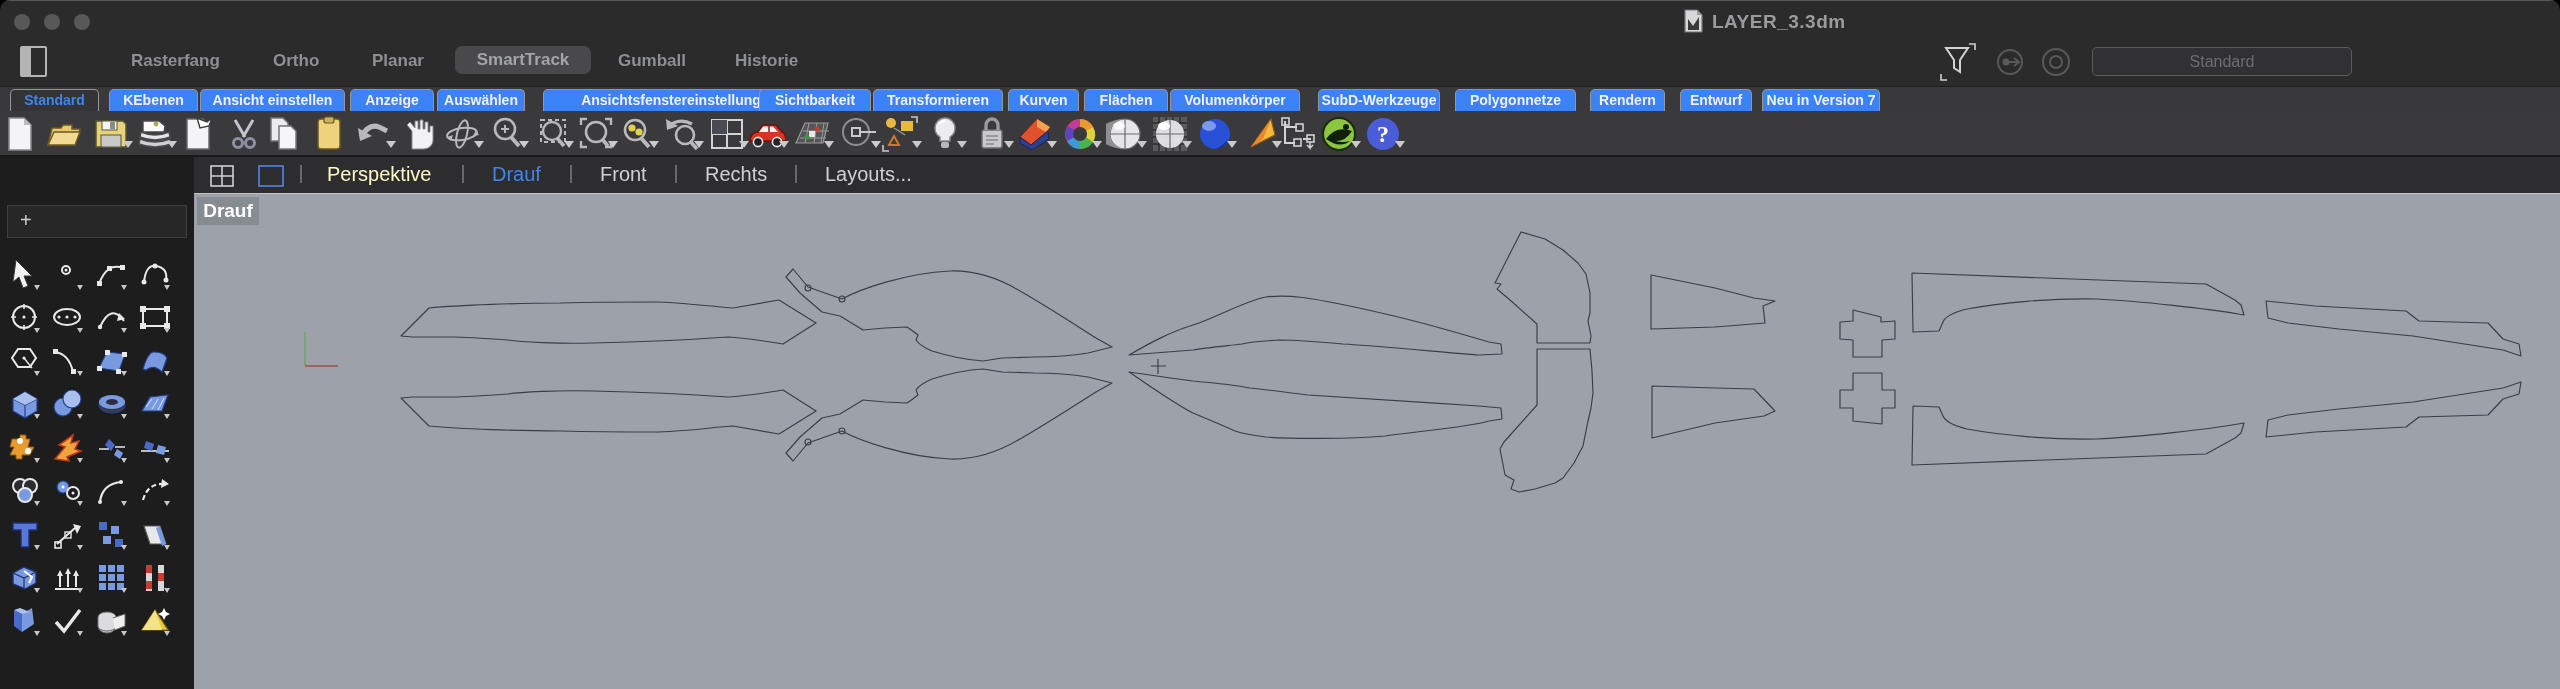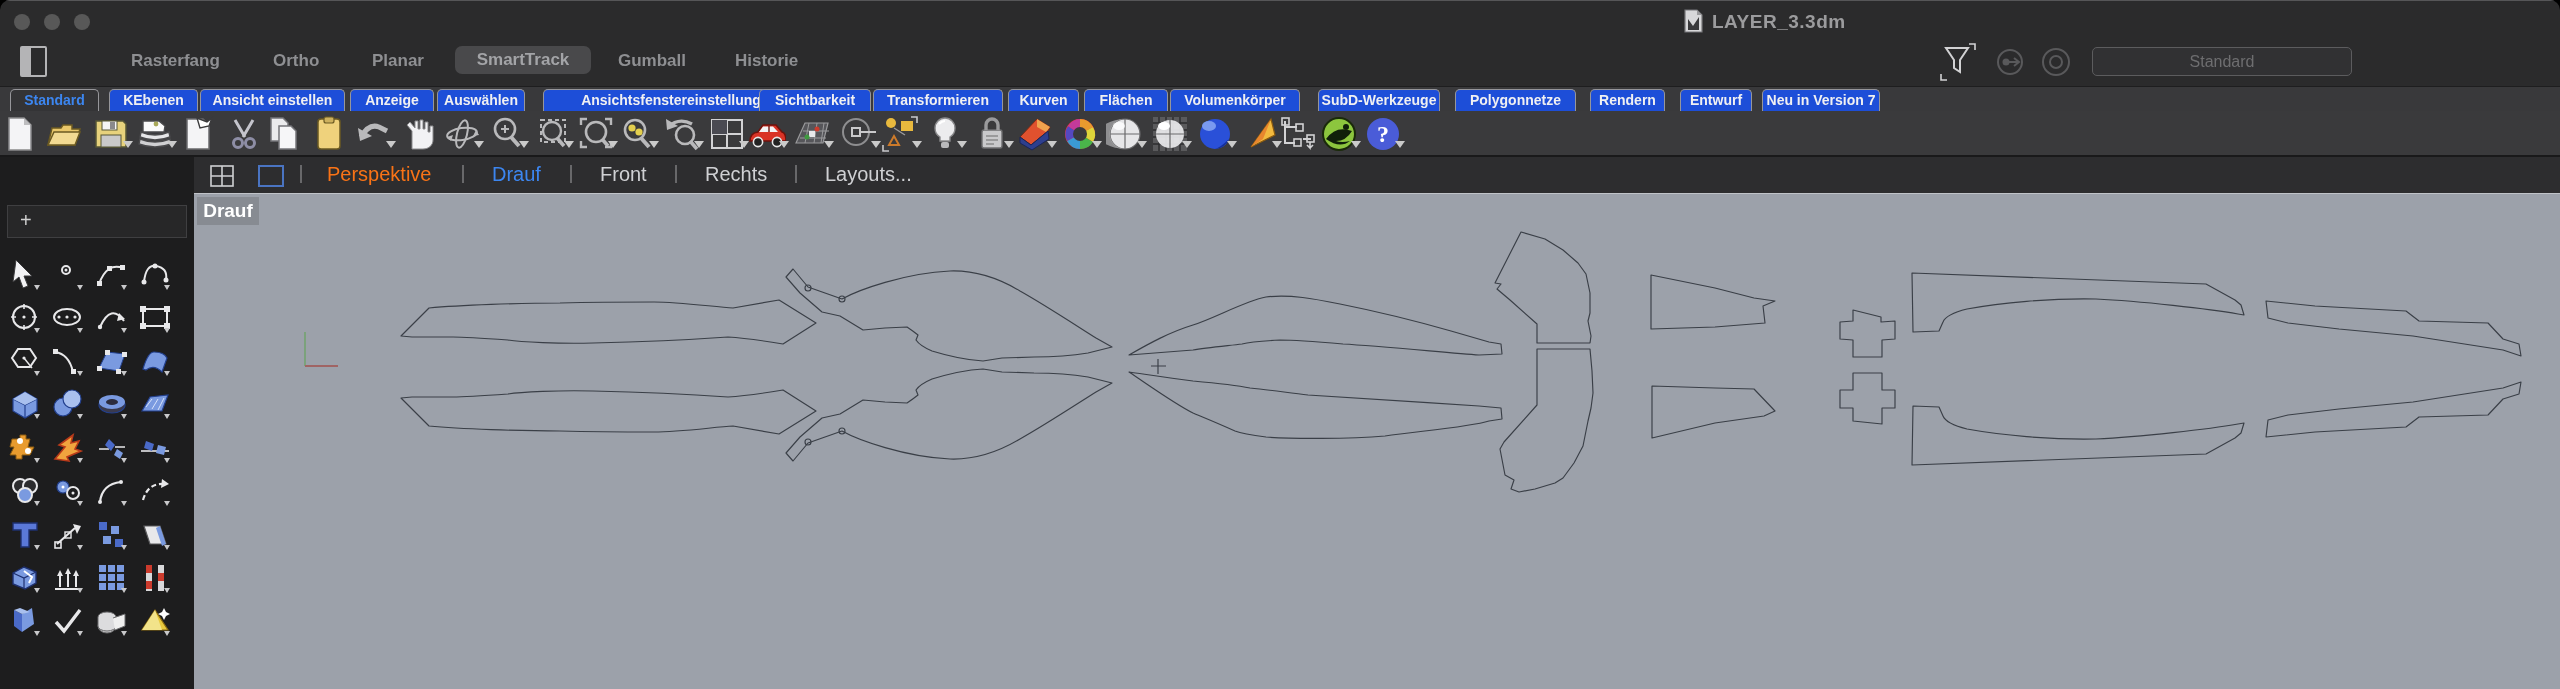--- a/index.html
+++ b/index.html
@@ -9,21 +9,21 @@
 #title{position:absolute;top:11px;left:1712px;font-size:19px;font-weight:bold;color:#9b9b9d;letter-spacing:.5px}
 #ticon{position:absolute;left:1684px;top:9px;width:19px;height:24px}
 .mtx{position:absolute;top:51px;font-size:17px;font-weight:bold;color:#8e8f92}
 #smartpill{position:absolute;left:455px;top:46px;width:136px;height:28px;background:#49494b;border-radius:7px}
 #smartpill span{display:block;text-align:center;line-height:28px;font-size:17px;font-weight:bold;color:#a3a4a7}
 #sbicon{position:absolute;left:20px;top:46px;width:27px;height:31px;border:2px solid #b4b4b6;border-radius:2px}
 #sbicon::before{content:"";position:absolute;left:0;top:0;width:9px;height:27px;background:#b4b4b6}
 #stdbox{position:absolute;left:2092px;top:47px;width:260px;height:29px;background:#313133;border:1px solid #5c5c5e;border-radius:5px}
 #stdbox span{display:block;text-align:center;line-height:27px;font-size:16px;color:#6e6e70}
 #tabrow{position:absolute;left:0;top:86px;width:2560px;height:25px;background:#39393b;border-top:1px solid #1e1e1f}
-.tab{position:absolute;top:2px;height:23px;background:#1d4ed8;border:1px solid #96969a;border-bottom:none;border-radius:5px 5px 0 0;text-align:center;font-size:14px;font-weight:bold;color:#f0f0f2;line-height:21px;white-space:nowrap}
+.tab{position:absolute;top:2px;height:23px;background:#3b82f6;border:1px solid #96969a;border-bottom:none;border-radius:5px 5px 0 0;text-align:center;font-size:14px;font-weight:bold;color:#f0f0f2;line-height:21px;white-space:nowrap}
 .tab.act{color:#3c86f0;background:#343436}
 #toolbar{position:absolute;left:0;top:111px;width:2560px;height:46px;background:#3a3a3c;border-bottom:2px solid #19191a}
 .ti{position:absolute;top:115px;width:38px;height:38px}
 .dd{position:absolute;top:141px;width:0;height:0;border-left:5px solid transparent;border-right:5px solid transparent;border-top:7px solid #cacaca}
 #vprow{position:absolute;left:194px;top:157px;width:2366px;height:36px;background:#2d2d2f}
 .vpsep{position:absolute;top:165px;width:2px;height:18px;background:#68686a}
 .vptx{position:absolute;top:163px;font-size:20px;color:#c9cacd}
 #sidebar{position:absolute;left:0;top:157px;width:194px;height:532px;background:#1d1d1e}
 #plusbox{position:absolute;left:7px;top:48px;width:180px;height:33px;background:#272728;border:1px solid #3f3f41}
 #plusbox span{position:absolute;left:12px;top:3px;color:#cfcfcf;font-size:20px}
@@ -290,21 +290,21 @@
       <path d="M12,1 v20 M1,11 h22" stroke="#cfd0d3" stroke-width="1.6"></path>
     </svg>
 <svg style="position:absolute;left:258px;top:165px" width="26" height="22" viewBox="0 0 26 22">
       <rect x="1" y="1" width="24" height="20" fill="none" stroke="#4a74c2" stroke-width="2"></rect>
     </svg>
 <div class="vpsep" style="left:300px"></div>
 <div class="vpsep" style="left:462px"></div>
 <div class="vpsep" style="left:570px"></div>
 <div class="vpsep" style="left:675px"></div>
 <div class="vpsep" style="left:795px"></div>
-<div class="vptx" style="left:327px;color:#f97316">Perspektive</div>
+<div class="vptx" style="left:327px;color:#fef9c3">Perspektive</div>
 <div class="vptx" style="left:492px;color:#3c86f0">Drauf</div>
 <div class="vptx" style="left:600px;color:#cfd0d3">Front</div>
 <div class="vptx" style="left:705px;color:#cfd0d3">Rechts</div>
 <div class="vptx" style="left:825px;color:#cfd0d3">Layouts...</div>
 <div id="sidebar">
       <div id="plusbox">
         <span>+</span>
       </div>
 <svg class="si" style="left:8px;top:101px" viewBox="0 0 34 34">
         <path d="M8,2 L24,18 L16,18 L20,28 L15,30 L11,19 L5,24 Z" fill="#f2f2f4" stroke="#3a3a3c" stroke-width="1"></path>

